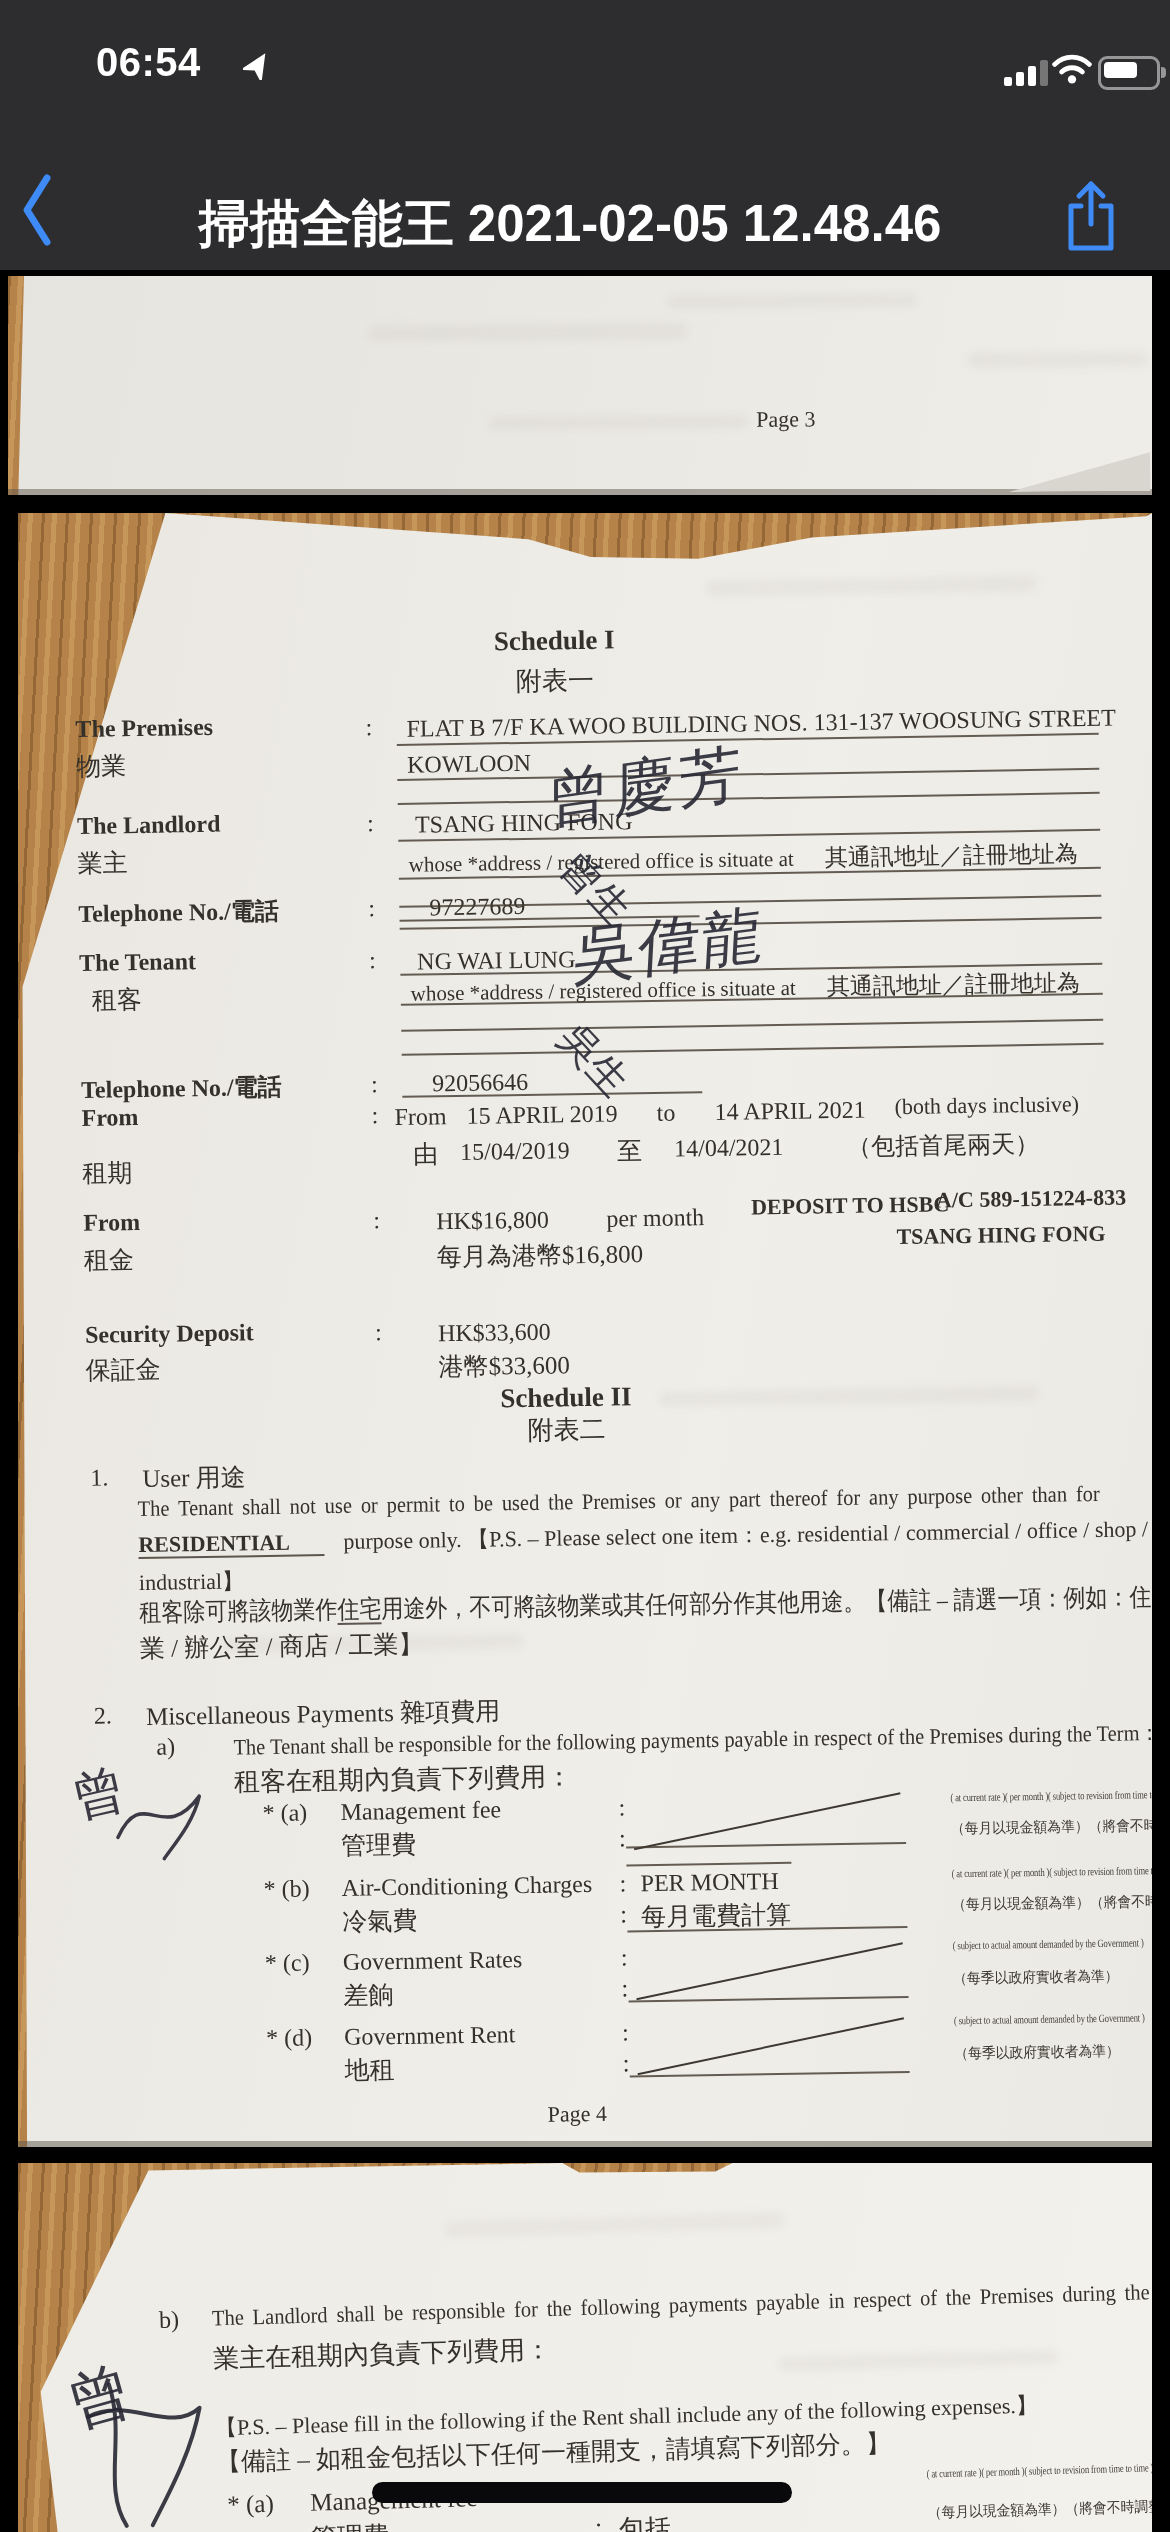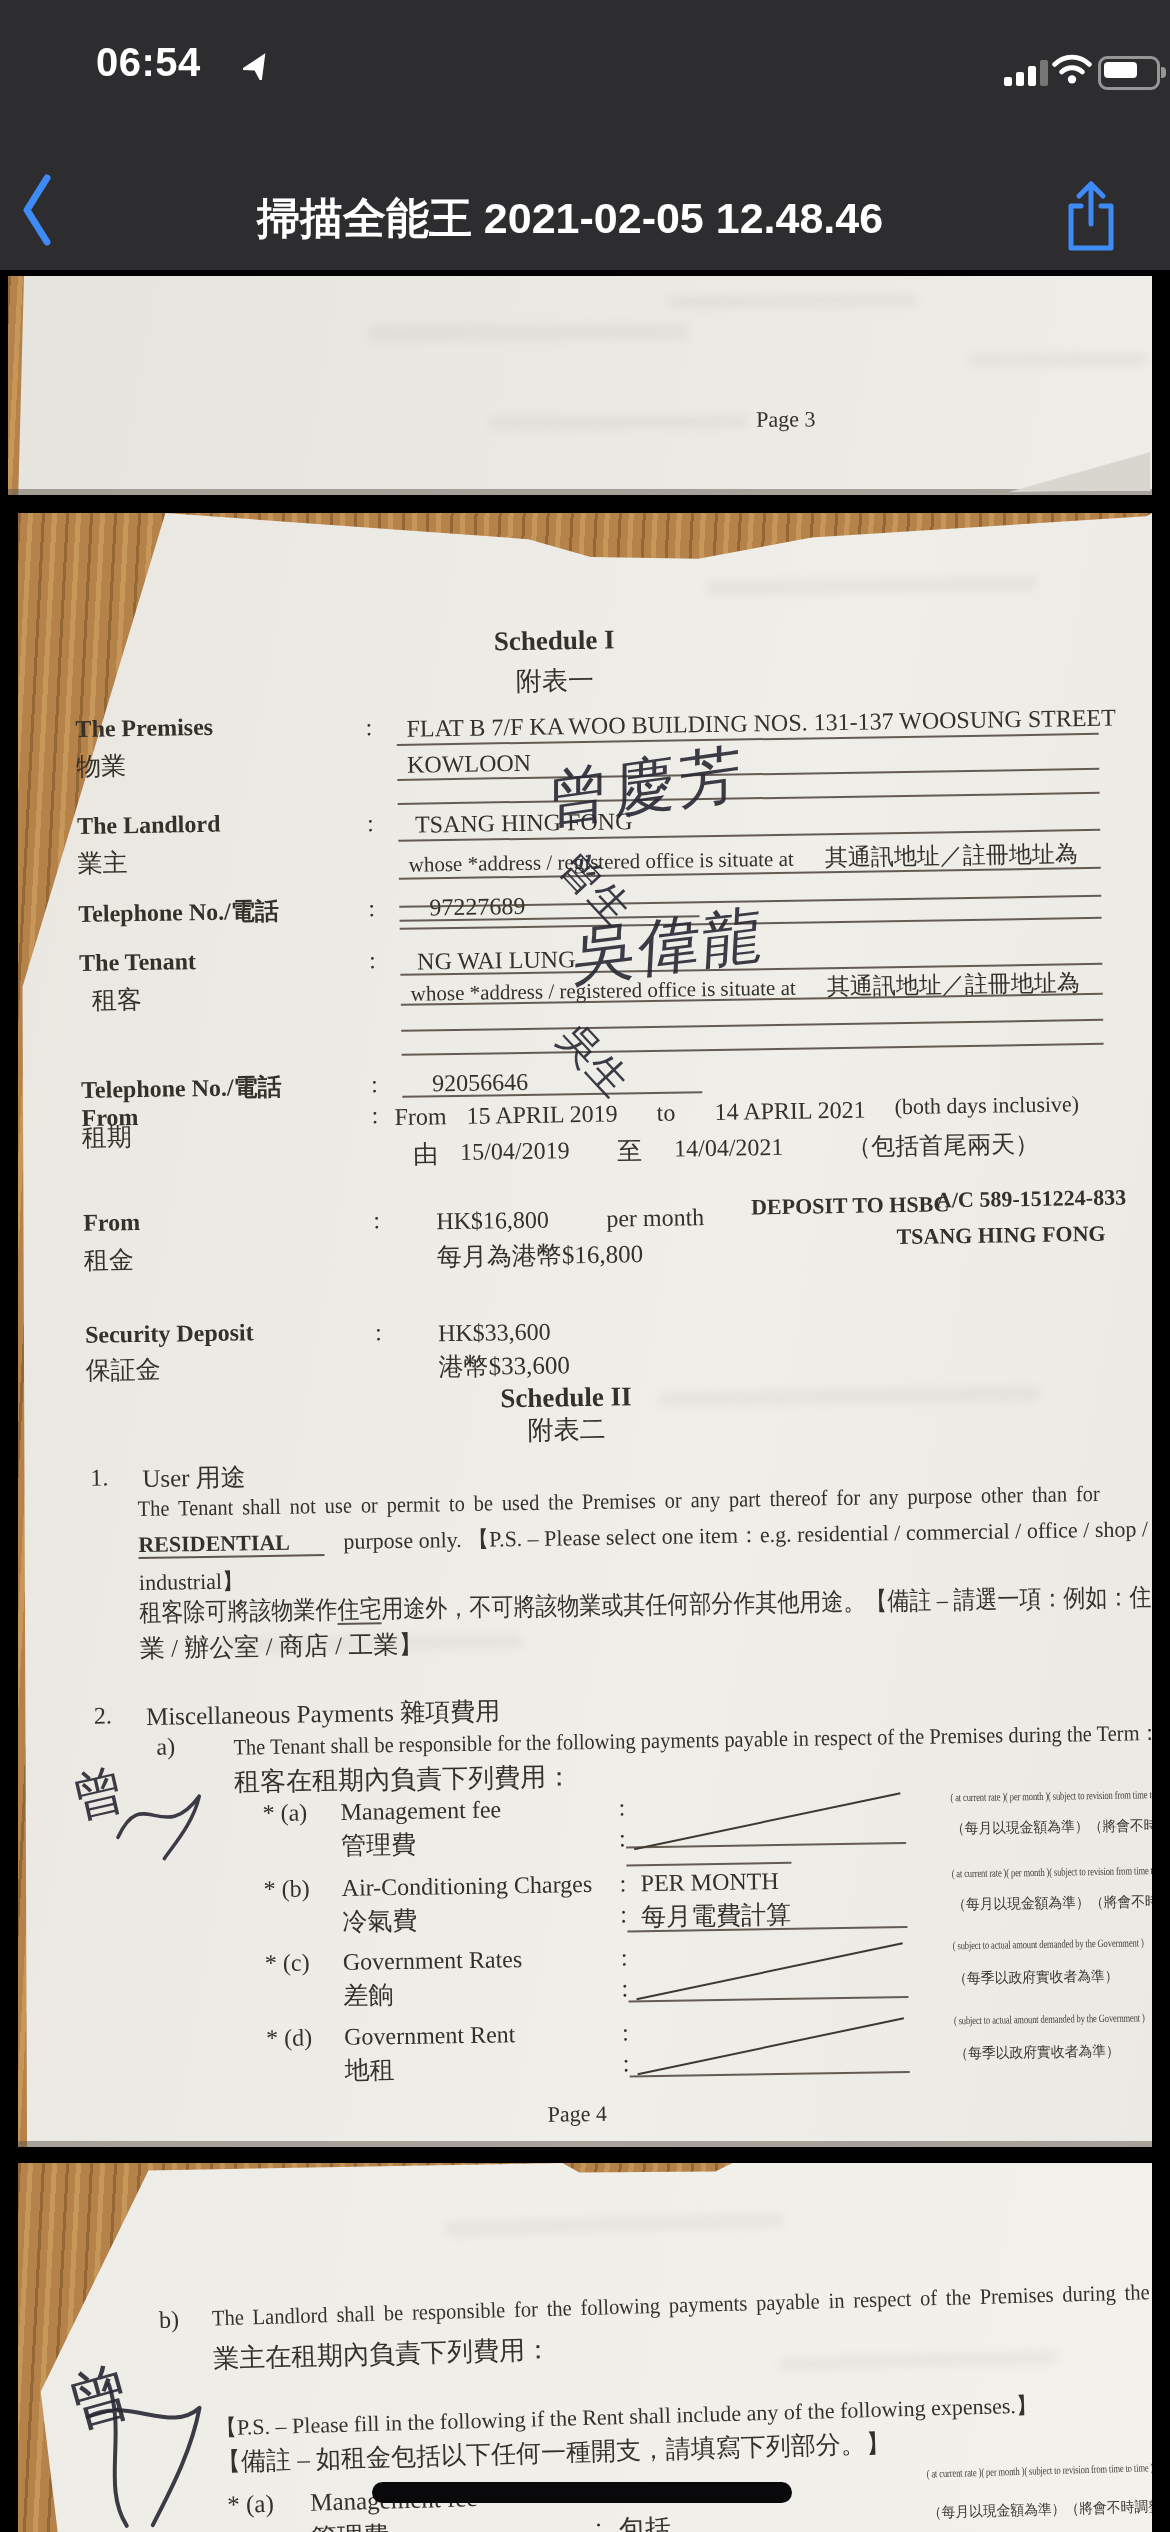--- a/index.html
+++ b/index.html
@@ -13,21 +13,21 @@
   .sbars i{position:absolute;bottom:0;width:8px;border-radius:2px;background:#fff;}
   .sbars i:nth-child(1){left:0;height:9px;}
   .sbars i:nth-child(2){left:12px;height:14px;}
   .sbars i:nth-child(3){left:24px;height:20px;}
   .sbars i:nth-child(4){left:36px;height:26px;background:rgba(255,255,255,.35);}
   .wifi{position:absolute;left:1052px;top:54px;}
   .batt{position:absolute;left:1098px;top:56px;width:56px;height:28px;border:3px solid rgba(255,255,255,.5);border-radius:9px;}
   .batt .fill{position:absolute;left:3px;top:3px;width:33px;height:16px;background:#fff;border-radius:4px;}
   .batt .nub{position:absolute;right:-9px;top:8px;width:5px;height:11px;background:rgba(255,255,255,.5);border-radius:0 4px 4px 0;}
   .back{position:absolute;left:20px;top:172px;width:34px;height:76px;cursor:pointer;}
-  .navtitle{position:absolute;left:120px;right:150px;top:190px;text-align:center;font-size:43px;font-weight:700;color:#fff;white-space:nowrap;}
+  .navtitle{position:absolute;left:120px;right:150px;top:190px;text-align:center;font-size:51px;font-weight:700;color:#fff;white-space:nowrap;}
   .share{position:absolute;left:1058px;top:176px;width:66px;height:80px;cursor:pointer;}
   
   .scan{position:absolute;overflow:hidden;}
   .wood{position:absolute;inset:0;background:#b5824a;
         background-image:repeating-linear-gradient(93deg,rgba(115,76,33,.5) 0 3px,transparent 3px 10px,rgba(212,168,102,.55) 10px 15px,transparent 15px 24px);}
   .paper{position:absolute;inset:0;}
   .sheet{position:absolute;inset:0;z-index:2;}
   .s{position:absolute;white-space:nowrap;font-family:"Liberation Serif","DejaVu Serif",serif;color:#34302a;}
   .b{font-weight:bold;}
   .f21{font-size:21px;} .f22{font-size:22px;} .f24{font-size:24px;} .f25{font-size:25px;}
@@ -168,21 +168,21 @@
       <div class="hand" style="left:540px;top:520px;font-size:40px;transform:rotate(48deg);">吳生</div>
       <i class="rule" style="left:388px;top:580px;width:300px;"></i>
 
       <div class="s f24 b" style="left:67px;top:584px;">From</div>
       <div class="s f24" style="left:357px;top:586px;">:</div>
       <div class="s f24" style="left:380px;top:588px;">From</div>
       <div class="s f24" style="left:452px;top:588px;">15 APRIL 2019</div>
       <div class="s f24" style="left:642px;top:588px;">to</div>
       <div class="s f24" style="left:700px;top:588px;">14 APRIL 2021</div>
       <div class="s f22" style="left:880px;top:586px;">(both days inclusive)</div>
-      <div class="s f25" style="left:67px;top:600px;text-align:right;">租期</div>
+      <div class="s f25" style="left:67px;top:636px;text-align:right;">租期</div>
       <div class="s f25" style="left:398px;top:622px;">由</div>
       <div class="s f24" style="left:445px;top:624px;">15/04/2019</div>
       <div class="s f25" style="left:602px;top:622px;">至</div>
       <div class="s f24" style="left:659px;top:624px;">14/04/2021</div>
       <div class="s f24" style="left:832px;top:622px;">（包括首尾兩天）</div>
 
       <div class="s f24 b" style="left:67px;top:689px;">From</div>
       <div class="s f24" style="left:357px;top:691px;">:</div>
       <div class="s f24" style="left:420px;top:693px;">HK$16,800</div>
       <div class="s f24" style="left:590px;top:693px;">per month</div>

